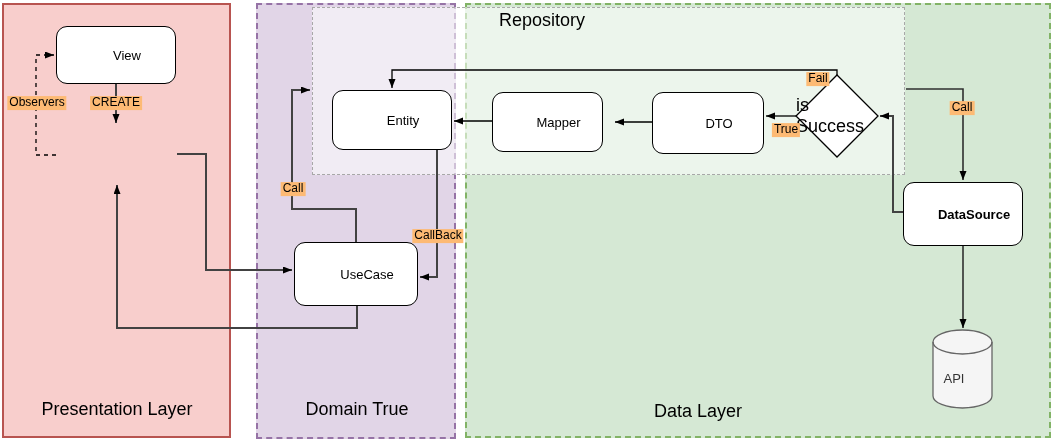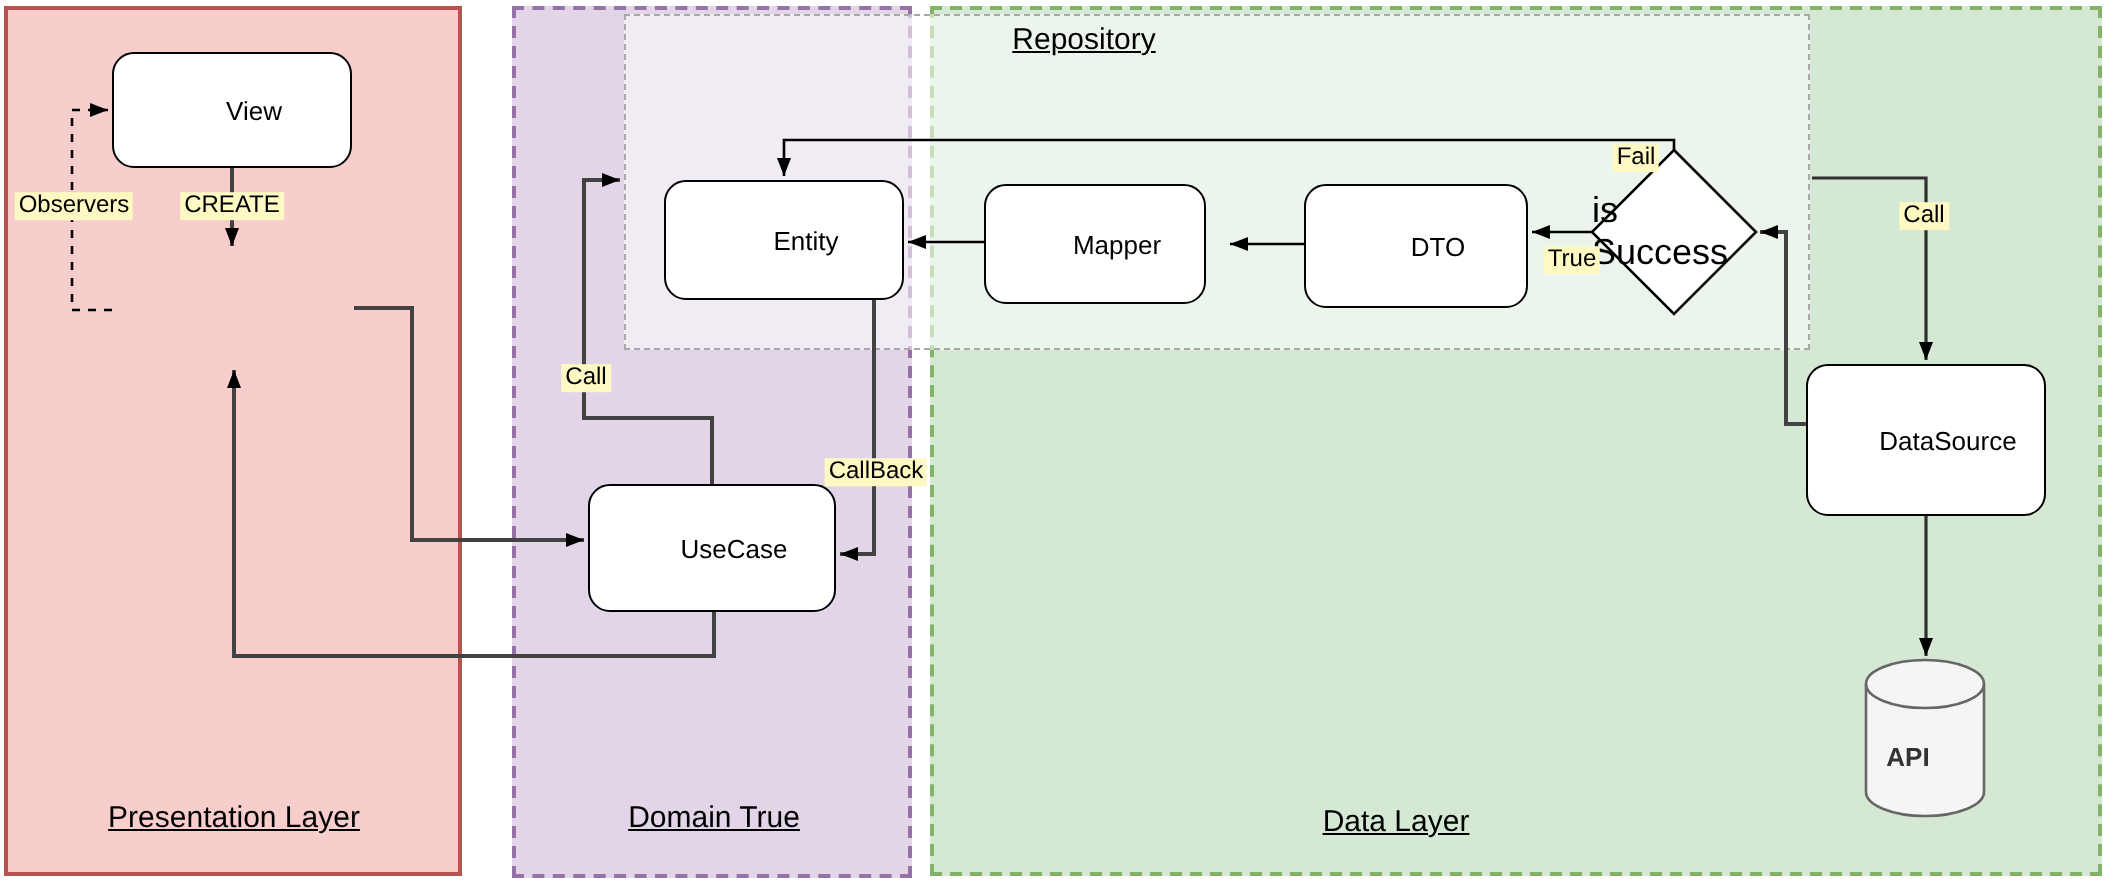--- a/index.html
+++ b/index.html
@@ -30,39 +30,39 @@
   
   .node{position:absolute;box-sizing:border-box;background:#ffffff;
     border:1.5px solid #000;border-radius:11px;display:flex;
     align-items:center;justify-content:center;font-size:13px;padding-left:22px;}
   .n-view{left:56px;top:26px;width:120px;height:58px;}
   .n-viewmodel{left:56px;top:125px;width:121px;height:58px;}
   .n-usecase{left:294px;top:242px;width:124px;height:64px;}
   .n-entity{left:332px;top:90px;width:120px;height:60px;}
   .n-mapper{left:492px;top:92px;width:111px;height:60px;}
   .n-dto{left:652px;top:92px;width:112px;height:62px;}
-  .n-datasource{left:903px;top:182px;width:120px;height:76px;}
+  .n-datasource{left:903px;top:182px;width:120px;height:64px;font-weight:bold;}
 
   .diamond-label{left:796px;top:104px;width:82px;height:24px;display:flex;
     align-items:center;justify-content:center;font-size:18px;}
-  .api-label{left:933px;top:371px;width:42px;text-align:center;font-size:13px;color:#333;font-weight:bold;}
+  .api-label{left:933px;top:371px;width:42px;text-align:center;font-size:13px;color:#333;}
 
   
-  .elabel{position:absolute;transform:translate(-50%,-50%);background:#fef9c3;
+  .elabel{position:absolute;transform:translate(-50%,-50%);background:#fdba74;
     font-size:12px;line-height:1.15;padding:0 2px;white-space:nowrap;}
   .l-observers{left:37px;top:103px;}
   .l-create{left:116px;top:103px;}
   .l-call-domain{left:293px;top:189px;}
   .l-callback{left:438px;top:236px;}
   .l-true{left:786px;top:130px;}
   .l-fail{left:818px;top:79px;}
   .l-call-data{left:962px;top:108px;}
 
   
-  .ltitle{position:absolute;transform:translate(-50%,-50%);font-size:15px;white-space:nowrap;text-decoration:underline;}
+  .ltitle{position:absolute;transform:translate(-50%,-50%);font-size:18px;white-space:nowrap;}
   .t-presentation{left:117px;top:409px;}
   .t-domain{left:357px;top:409px;}
   .t-data{left:698px;top:411px;}
   .t-repository{left:542px;top:20px;}
 </style>
 </head>
 <body>
 
 <div id="canvas">
 

